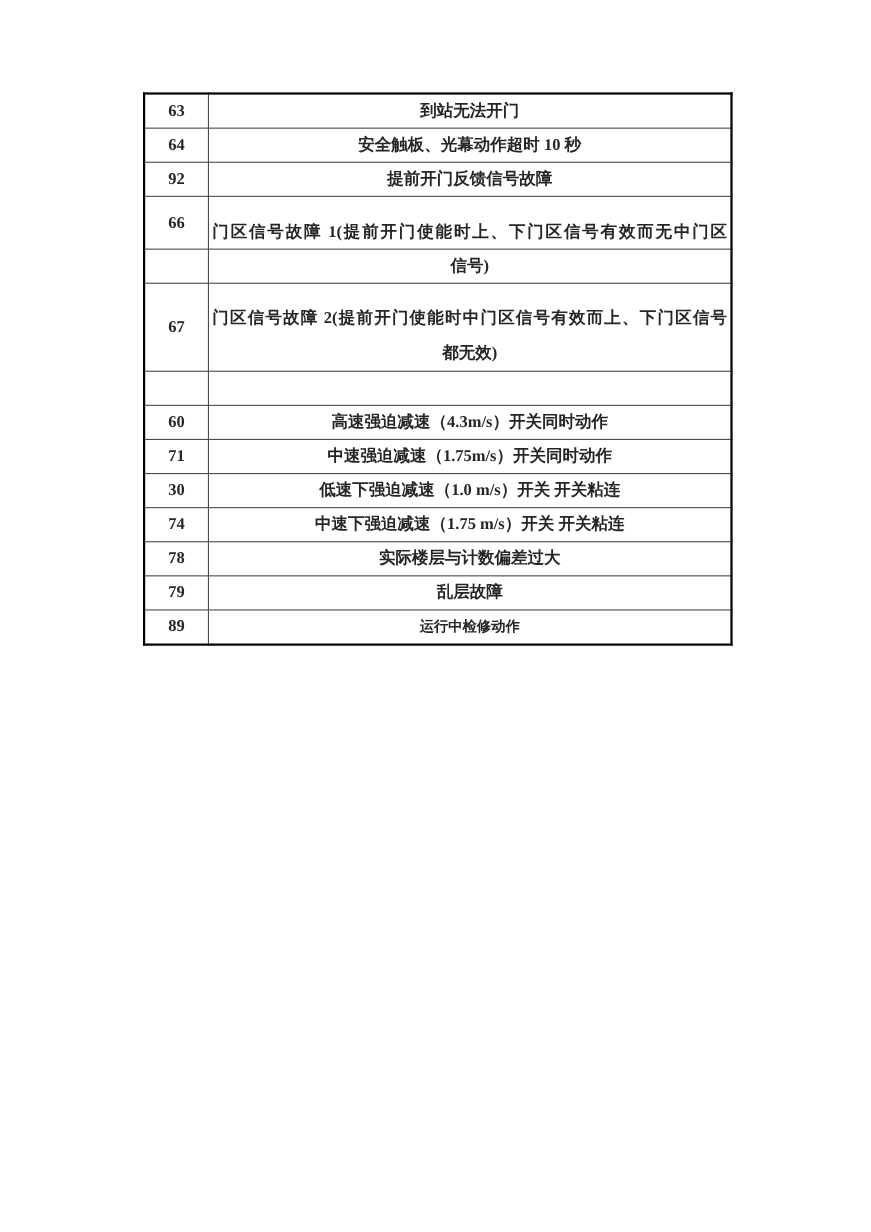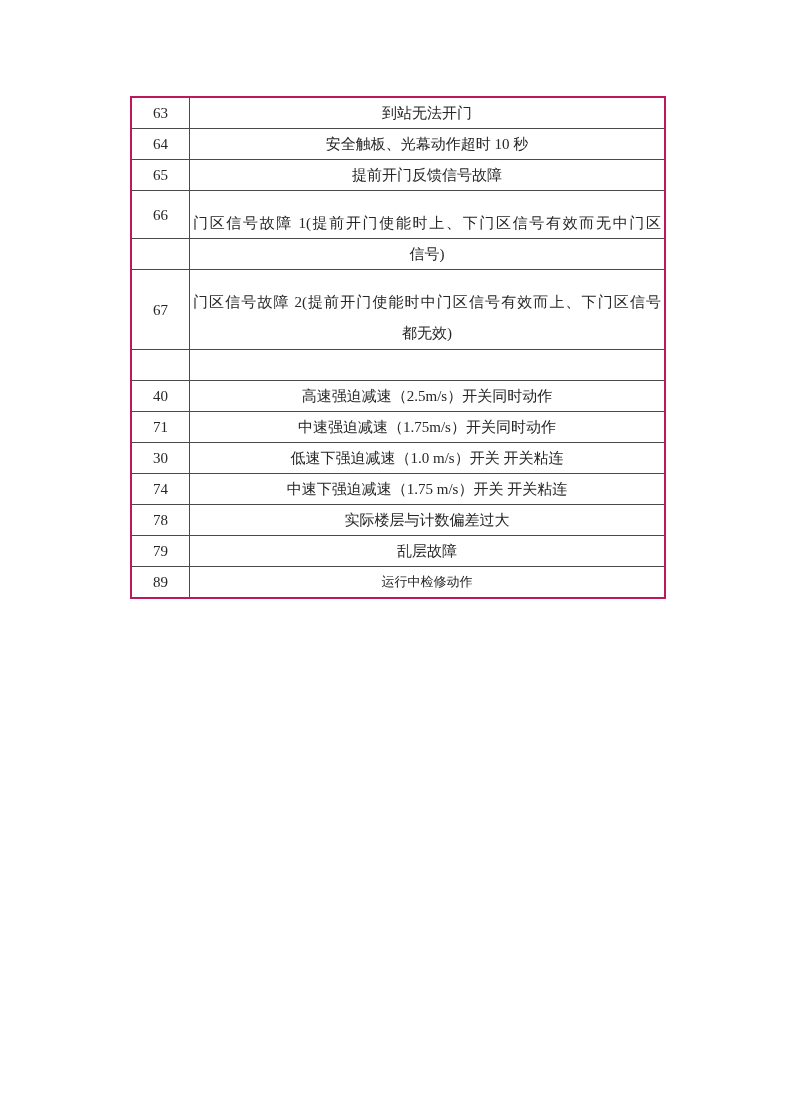--- a/index.html
+++ b/index.html
@@ -11,25 +11,26 @@
     height: 1120px;
     background: #ffffff;
     position: relative;
     font-family: "Liberation Serif", "DejaVu Serif", serif;
     color: #262626;
     overflow: hidden;
   }
   .fault-table {
     position: absolute;
     left: 130px;
-    top: 96px;
+    top: 84px;
     border-collapse: collapse;
     table-layout: fixed;
     width: 533px;
-    border: 2px solid #be185d;
+    border: 2px solid #000000;
+    font-weight: bold;
   }
   .fault-table td {
     border: 1px solid #4a4a4a;
     padding: 0;
     font-size: 15px;
     line-height: 30px;
     vertical-align: middle;
     overflow: hidden;
   }
   .fault-table tr {
@@ -74,21 +75,21 @@
             <div>到站无法开门</div>
           </td>
         </tr>
         <tr>
           <td class="code">64</td>
           <td class="desc">
             <div>安全触板、光幕动作超时 10 秒</div>
           </td>
         </tr>
         <tr>
-          <td class="code">65</td>
+          <td class="code">92</td>
           <td class="desc">
             <div>提前开门反馈信号故障</div>
           </td>
         </tr>
         <tr>
           <td class="code">66</td>
           <td class="desc">
             <div class="fill">门区信号故障 1(提前开门使能时上、下门区信号有效而无中门区</div>
           </td>
         </tr>
@@ -105,23 +106,23 @@
             <div>都无效)</div>
           </td>
         </tr>
         <tr>
           <td class="code"></td>
           <td class="desc">
             <div></div>
           </td>
         </tr>
         <tr>
-          <td class="code">40</td>
+          <td class="code">60</td>
           <td class="desc">
-            <div>高速强迫减速（2.5m/s）开关同时动作</div>
+            <div>高速强迫减速（4.3m/s）开关同时动作</div>
           </td>
         </tr>
         <tr>
           <td class="code">71</td>
           <td class="desc">
             <div>中速强迫减速（1.75m/s）开关同时动作</div>
           </td>
         </tr>
         <tr>
           <td class="code">30</td>

